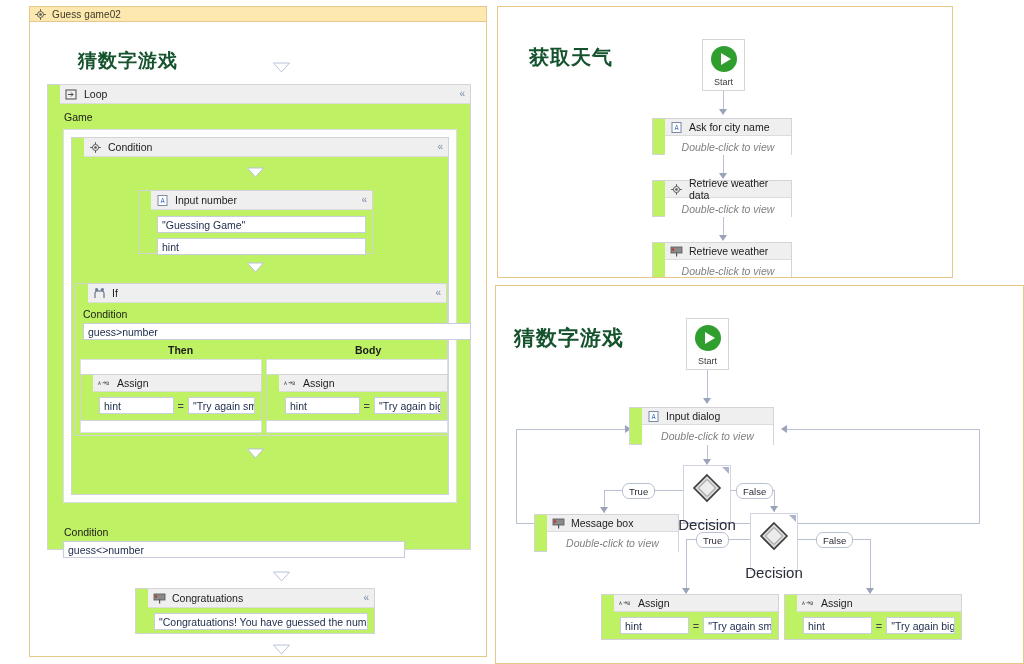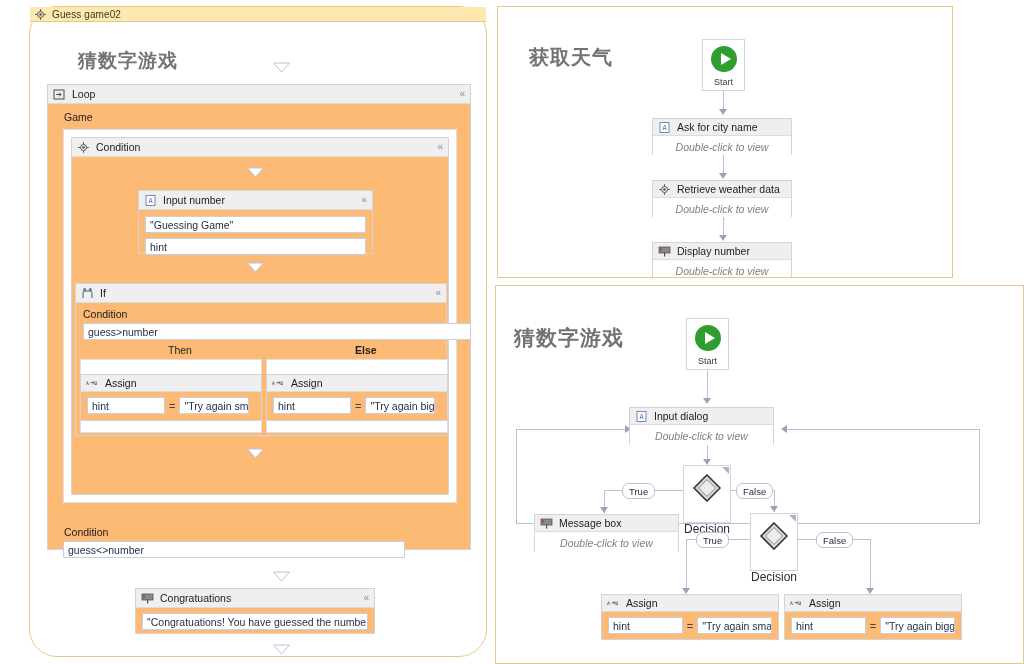--- a/index.html
+++ b/index.html
@@ -12,26 +12,26 @@
   }
   .panel{position:absolute;background:#ffffff;border:1px solid #e6c98a;box-sizing:border-box;}
   .panel-header{
     height:15px;background:#fde9b0;border-bottom:1px solid #e6c98a;
     display:flex;align-items:center;padding:0 4px;gap:5px;box-sizing:border-box;
   }
   .panel-title{font-size:10px;color:#3a3a28;letter-spacing:.1px;}
   .panel-body{position:absolute;left:0;right:0;top:15px;bottom:0;overflow:hidden;}
 
   .cn-title{
-    position:absolute;color:#737373;font-weight:bold;letter-spacing:1px;
+    position:absolute;color:#14532d;font-weight:bold;letter-spacing:1px;
     font-family:"DejaVu Sans","Liberation Sans",sans-serif;
   }
 
   
-  .act{position:absolute;box-sizing:border-box;border:1px solid #d3d3d8;background:#fdba74;}
+  .act{position:absolute;box-sizing:border-box;border:1px solid #d3d3d8;background:#bef264;padding-left:12px;}
   .act-head{
     height:19px;background:#efefef;border-bottom:1px solid #dcdcdc;
     display:flex;align-items:center;gap:6px;padding:0 5px;box-sizing:border-box;
     font-size:10.5px;color:#1b1b1b;
   }
   .act-body{padding:5px 6px;box-sizing:border-box;}
   .expander{margin-left:auto;color:#7b8ba6;font-size:10px;line-height:1;}
 
   .field{
     height:17px;border:1px solid #c9cede;background:#fff;box-sizing:border-box;
@@ -67,33 +67,33 @@
     display:flex;flex-direction:column;align-items:center;justify-content:flex-start;
     padding-top:5px;box-sizing:border-box;
   }
   .start-label{font-size:9px;color:#3a3a3a;margin-top:2px;}
 
   .decision{
     position:absolute;width:48px;height:58px;border:1px solid #cfd4e0;background:#fff;
     display:flex;flex-direction:column;align-items:center;justify-content:flex-start;
     padding-top:7px;box-sizing:border-box;
   }
-  .decision-label{font-size:12px;color:#2b2b3a;margin-top:17px;}
+  .decision-label{font-size:15px;color:#2b2b3a;margin-top:11px;}
   .dog-ear{position:absolute;right:1px;top:1px;width:0;height:0;
     border-left:7px solid transparent;border-bottom:7px solid transparent;border-top:7px solid #aab3c8;}
 
   .edge-label{
     position:absolute;height:14px;padding:0 6px;border:1px solid #b9c0d2;border-radius:7px;
     background:#fff;font-size:9.5px;color:#2b2b3a;display:flex;align-items:center;
   }
 </style>
 </head>
 <body>
 
-<div class="panel" style="left:29px;top:6px;width:458px;height:651px;border-radius:28px;">
+<div class="panel" style="left:29px;top:6px;width:458px;height:651px;">
   <div class="panel-header">
     <span class="ico">
       <svg viewBox="0 0 13 13">
           <g fill="none" stroke="#555" stroke-width="1">
         <circle cx="6.5" cy="6.5" r="3"></circle>
             <path d="M6.5 1.2v2M6.5 9.8v2M1.2 6.5h2M9.8 6.5h2"></path>
       </g>
           <circle cx="6.5" cy="6.5" r="1.3" fill="#555"></circle>
         </svg>
     </span>
@@ -180,22 +180,22 @@
                     <circle cx="9.4" cy="2.6" r="1.6" fill="#6a7a96"></circle>
                   </svg>
               </span>
               <span>If</span>
               <span class="expander">«</span>
             </div>
 
             <div class="lbl" style="left:7px;top:24px;">Condition</div>
             <div class="field" style="position:absolute;left:7px;top:39px;width:388px;">guess&gt;number</div>
 
-            <div class="lbl" style="left:92px;top:60px;font-weight:normal;">Then</div>
-            <div class="lbl" style="left:279px;top:60px;font-weight:bold;">Else</div>
+            <div class="lbl" style="left:92px;top:60px;font-weight:bold;">Then</div>
+            <div class="lbl" style="left:279px;top:60px;font-weight:bold;">Body</div>
 
             <div class="outer-box" style="left:4px;top:75px;width:182px;height:74px;">
               <div class="act" style="left:-1px;top:14px;width:182px;height:47px;">
                 <div class="act-head" style="height:17px;">
                   <span class="ico">
                     <svg viewBox="0 0 16 13">
                         <text x="0" y="9.5" font-size="6" fill="#333" font-family="monospace">A</text>
                         <path d="M5.5 7h4M8 5.5L9.8 7 8 8.5" fill="none" stroke="#333" stroke-width="0.8"></path>
                         <text x="10" y="9.5" font-size="6" fill="#333" font-family="monospace">B</text>
                       </svg>
@@ -330,21 +330,21 @@
 
     <div class="act" style="left:154px;top:220px;width:140px;height:37px;">
       <div class="act-head" style="height:17px;">
         <span class="ico">
           <svg viewBox="0 0 13 13">
               <rect x="1" y="2" width="11" height="6" fill="#8a8a8a" stroke="#555" stroke-width="0.8"></rect>
               <rect x="6" y="7.5" width="1.2" height="4" fill="#555"></rect>
               <circle cx="3" cy="4.5" r="1.2" fill="#c0392b"></circle>
             </svg>
         </span>
-        <span>Display number</span>
+        <span>Retrieve weather</span>
       </div>
       <div class="dbl">Double-click to view</div>
     </div>
 
   </div>
 </div>
 
 <div class="panel" style="left:495px;top:285px;width:529px;height:379px;">
   <div class="panel-body">
 

